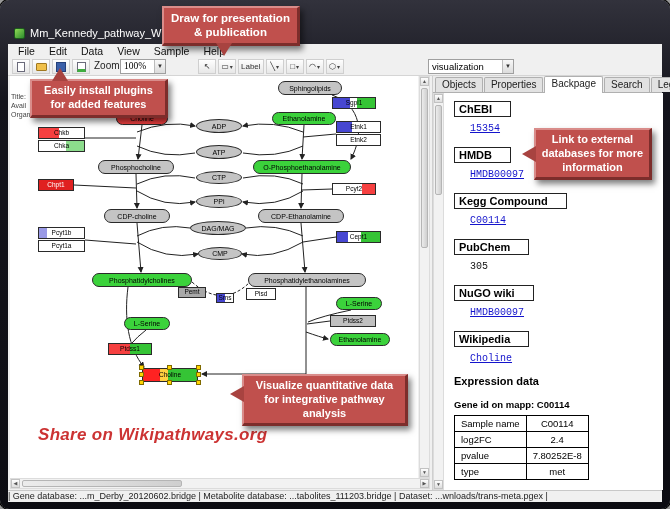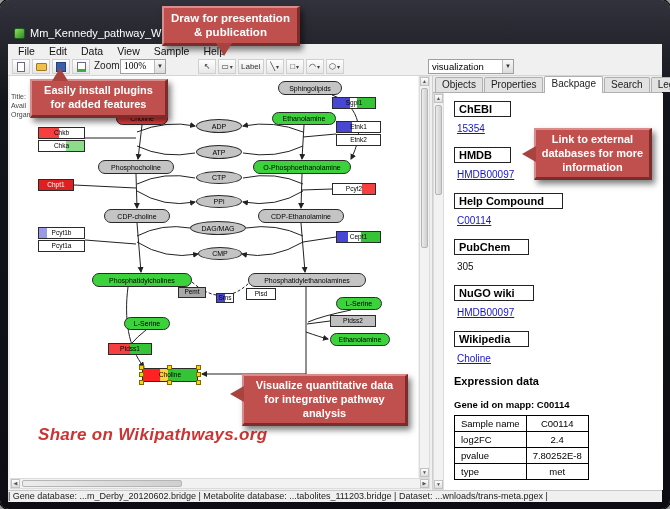--- a/index.html
+++ b/index.html
@@ -62,21 +62,21 @@
   .panel { position:absolute; left:424px; top:32px; width:230px; height:414px; background:#fff; border-left:1px solid #cfcfcf; }
   .tabs { position:absolute; left:0; top:0; width:100%; height:17px; background:#ececec; border-bottom:1px solid #b0b0b0;
           display:flex; align-items:flex-end; padding-left:2px; }
   .tab { font-size:10px; height:15px; line-height:14px; padding:0 6px; border:1px solid #b0b0b0; border-bottom:none;
          background:#e2e2e2; margin-right:1px; border-radius:2px 2px 0 0; color:#222; }
   .tab.active { background:#fff; height:17px; margin-bottom:-1px; }
   .panel-vscroll { left:0; top:17px; width:11px; height:397px; }
   .bp-content { position:absolute; left:11px; top:17px; width:219px; height:397px; background:#fff; padding:6px 4px 0 10px; overflow:hidden; }
   .bp-section { margin-bottom:11px; }
   .bp-header { display:inline-block; border:1px solid #222; font-weight:bold; font-size:11px; padding:1px 18px 1px 4px; margin-bottom:6px; background:#fff; }
-  .bp-value { font-size:10px; margin-left:3px; color:#111; }
+  .bp-value { font-size:10px; margin-left:16px; color:#111;font-family:Liberation Mono, monospace; }
   .bp-link { color:#1414cc; text-decoration:underline; }
   .bp-exp-title { font-weight:bold; font-size:11px; margin:2px 0 12px; }
   .bp-geneid { font-weight:bold; font-size:9.5px; margin-bottom:5px; }
   .exp-table { border-collapse:collapse; }
   .exp-table td { border:1px solid #000; font-size:9.5px; padding:2px 6px; background:#fff; }
   .exp-table td.key { min-width:60px; }
   .exp-table td.val { min-width:46px; text-align:center; }
 
   
   .statusbar { position:absolute; left:0; top:446px; width:654px; height:12px; background:#f0f0f0; border-top:1px solid #c8c8c8;
@@ -354,21 +354,21 @@
         </div>
       <div class="vscroll panel-vscroll">
         <span class="sbtn" style="left:0;top:0;">▲</span>
         <span class="sthumb" style="left:1px;top:11px;width:7px;height:90px;"></span>
         <span class="sbtn" style="left:0;bottom:0;">▼</span>
       </div>
       <div class="bp-content">
         <div>
             <div class="bp-section"><div class="bp-header">ChEBI</div><div class="bp-value bp-link">15354</div></div>
             <div class="bp-section"><div class="bp-header">HMDB</div><div class="bp-value bp-link">HMDB00097</div></div>
-            <div class="bp-section"><div class="bp-header">Help Compound</div><div class="bp-value bp-link">C00114</div></div>
+            <div class="bp-section"><div class="bp-header">Kegg Compound</div><div class="bp-value bp-link">C00114</div></div>
             <div class="bp-section"><div class="bp-header">PubChem</div><div class="bp-value">305</div></div>
             <div class="bp-section"><div class="bp-header">NuGO wiki</div><div class="bp-value bp-link">HMDB00097</div></div>
             <div class="bp-section"><div class="bp-header">Wikipedia</div><div class="bp-value bp-link">Choline</div></div>
           </div>
         <div class="bp-exp-title">Expression data</div>
         <div class="bp-geneid">Gene id on mapp: C00114</div>
         <table class="exp-table">
             <tbody>
               <tr>
                 <td class="key">Sample name</td>

